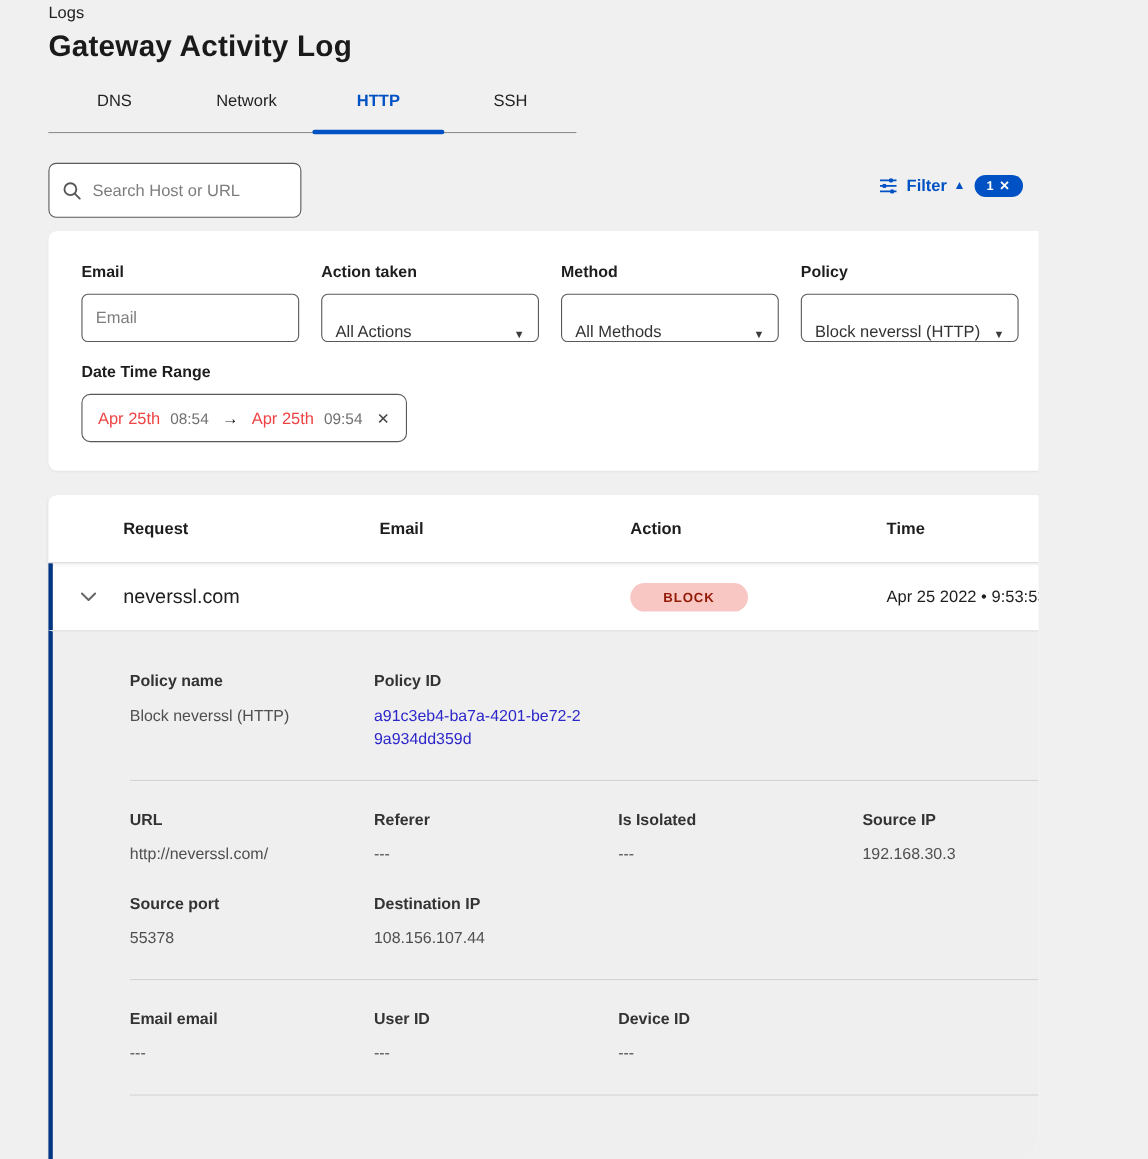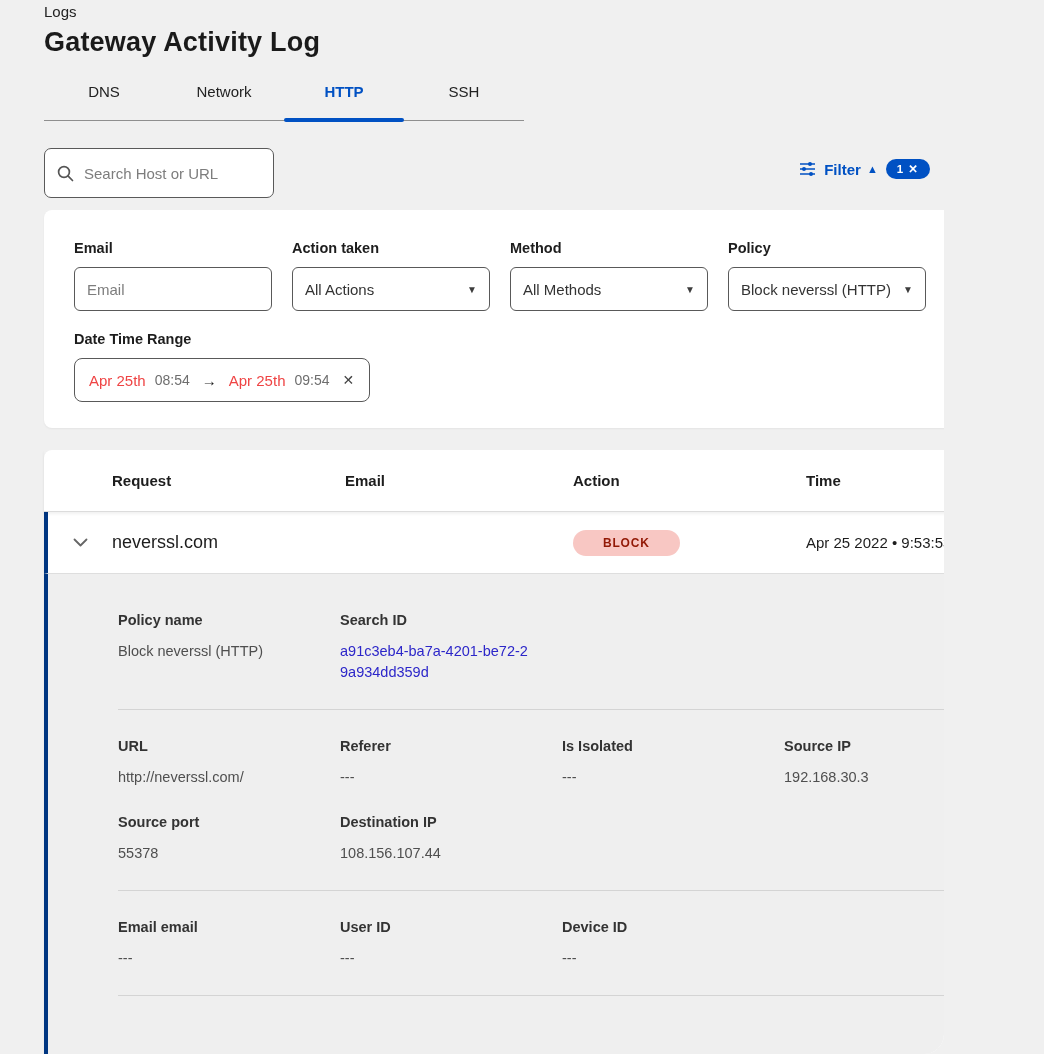--- a/index.html
+++ b/index.html
@@ -29,21 +29,21 @@
   .filter-badge { background:#0051c3; color:#fff; font-size:11.5px; font-weight:700; border-radius:10px; padding:3px 11px; letter-spacing:1px; }
 
   
   .filter-panel { position:absolute; left:44px; top:210px; width:986px; height:218px; background:#fff; border-radius:8px; box-shadow:0 1px 2px rgba(0,0,0,.05); padding:30px 30px 0 30px; }
   .filter-row { display:flex; gap:10px; }
   .filter-field { width:198px; margin-right:10px; }
   .f-label { font-size:14.5px; font-weight:700; color:#1d1d1d; margin-bottom:11px; }
   .f-input, .f-select { width:198px; height:44px; border:1px solid #595959; border-radius:6px; background:#fff; font-size:15px; color:#333; padding:0 12px; display:flex; align-items:center; }
   .f-input input { border:none; outline:none; width:100%; font-family:"Liberation Sans",sans-serif; font-size:15px; color:#333; background:transparent; }
   .f-input input::placeholder { color:#7d7d7d; }
-  .f-select { justify-content:space-between; cursor:pointer; }
+  .f-select { justify-content:space-between; cursor:pointer;align-items:flex-end; }
   .f-select .caret { color:#3c3c3c; font-size:10px; }
   .date-row { margin-top:20px; }
   .date-range { margin-top:0; width:296px; height:44px; border:1px solid #595959; border-radius:8px; background:#fff; display:flex; align-items:center; padding:0 14px; gap:9px; font-size:15px; }
   .d-date { color:#ef4444; }
   .d-time { color:#6e6e6e; font-size:14px; }
   .d-arrow { color:#1d1d1d; font-size:15px; padding:0 3px; }
   .d-clear { color:#444; font-size:14px; margin-left:4px; cursor:pointer; }
 
   
   .log-table { position:absolute; left:44px; top:450px; width:986px; height:604px; background:#fff; border-radius:8px 8px 0 0; box-shadow:0 1px 2px rgba(0,0,0,.06); }
@@ -172,21 +172,21 @@
       <div class="col-time"><span class="time-text">Apr 25 2022 • 9:53:53 AM</span></div>
     </div>
 
     <div class="detail">
       <div class="d-grid">
         <div class="d-field">
           <div class="lab">Policy name</div>
           <div class="val">Block neverssl (HTTP)</div>
         </div>
         <div class="d-field">
-          <div class="lab">Search ID</div>
+          <div class="lab">Policy ID</div>
           <div class="val link">a91c3eb4-ba7a-4201-be72-29a934dd359d</div>
         </div>
       </div>
       <hr class="d-divider">
       <div class="d-grid">
         <div class="d-field">
           <div class="lab">URL</div>
           <div class="val">http://neverssl.com/</div>
         </div>
         <div class="d-field">

